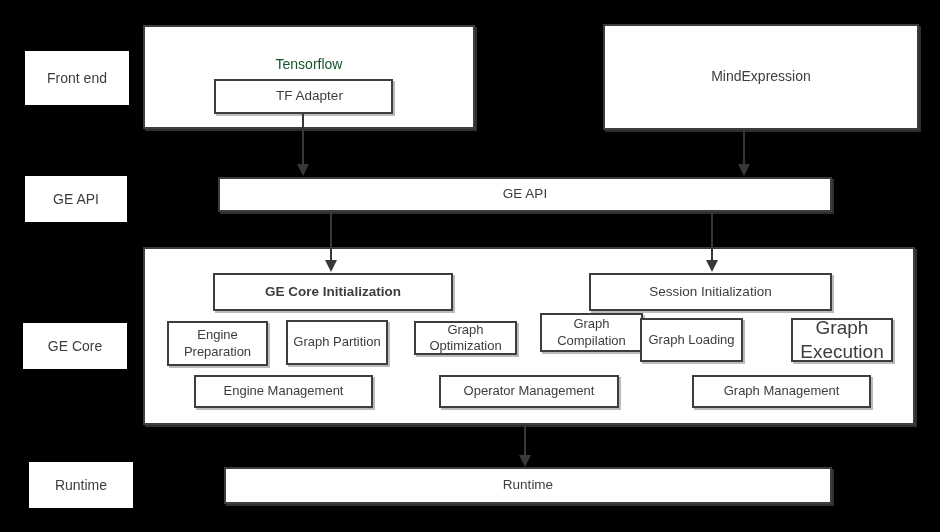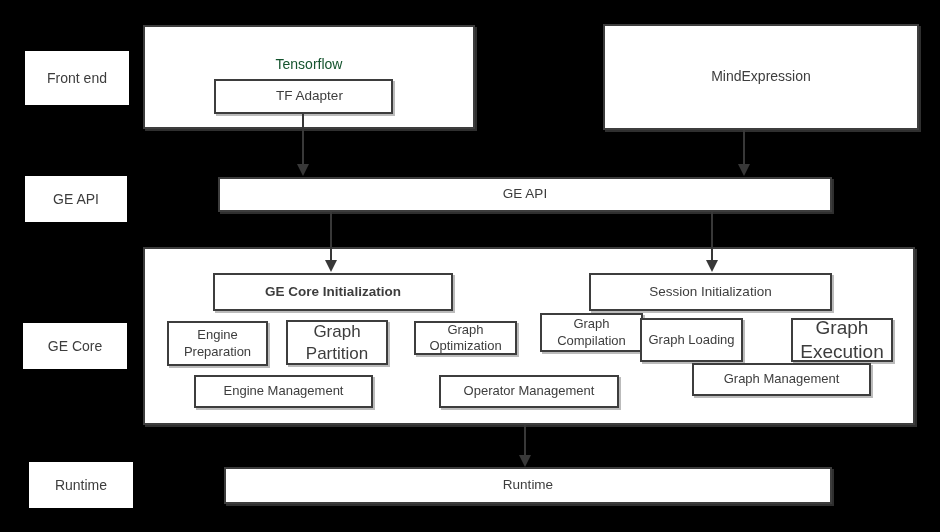--- a/index.html
+++ b/index.html
@@ -79,29 +79,29 @@
 <div class="box" style="left:587px; top:24px; width:316px; height:106px; font-size:14px;margin-left:16px;">MindExpression</div>
 
 <div class="box bar-label" style="left:218px; top:177px; width:614px; height:35px;">GE API</div>
 
 <div class="box" style="left:143px; top:247px; width:772px; height:178px;"></div>
 
 <div class="box" style="left:213px; top:273px; width:240px; height:38px;font-weight:bold;">GE Core Initialization</div>
 <div class="box" style="left:589px; top:273px; width:243px; height:38px;">Session Initialization</div>
 
 <div class="box" style="left:167px; top:321px; width:101px; height:45px; font-size:13px;">Engine Preparation</div>
-<div class="box" style="left:286px; top:320px; width:102px; height:45px; font-size:17px;">Graph Partition</div>
+<div class="box" style="left:286px; top:320px; width:102px; height:45px; font-size:13px;">Graph Partition</div>
 <div class="box" style="left:414px; top:321px; width:103px; height:34px; font-size:13px;">Graph Optimization</div>
 <div class="box" style="left:540px; top:313px; width:103px; height:39px; font-size:13px;">Graph Compilation</div>
 <div class="box" style="left:640px; top:318px; width:103px; height:44px; font-size:13px;">Graph Loading</div>
 <div class="box" style="left:791px; top:318px; width:102px; height:44px; font-size:19px;">Graph Execution</div>
 
 <div class="box" style="left:194px; top:375px; width:179px; height:33px; font-size:13px;text-align:right;">Engine Management</div>
 <div class="box" style="left:439px; top:375px; width:180px; height:33px; font-size:13px;">Operator Management</div>
-<div class="box" style="left:692px; top:363px; width:179px; height:33px; font-size:13px;">Graph Management</div>
+<div class="box" style="left:692px; top:375px; width:179px; height:33px; font-size:13px;">Graph Management</div>
 
 <div class="box bar-label" style="left:224px; top:467px; width:608px; height:37px;">Runtime</div>
 
 <div class="arrow" style="left:297px; top:114px; width:12px; height:62px;">
   <div class="shaft" style="height:50px;"></div>
   <div class="head"></div>
 </div>
 
 <div class="arrow" style="left:738px; top:130px; width:12px; height:46px;">
   <div class="shaft" style="height:34px;"></div>

